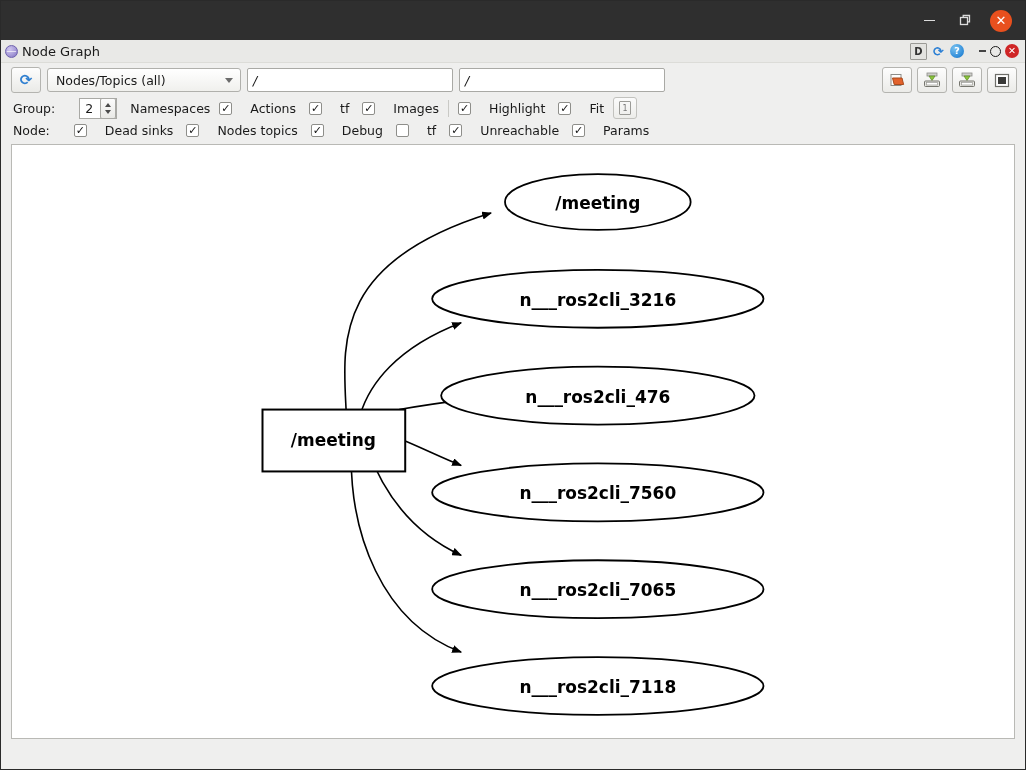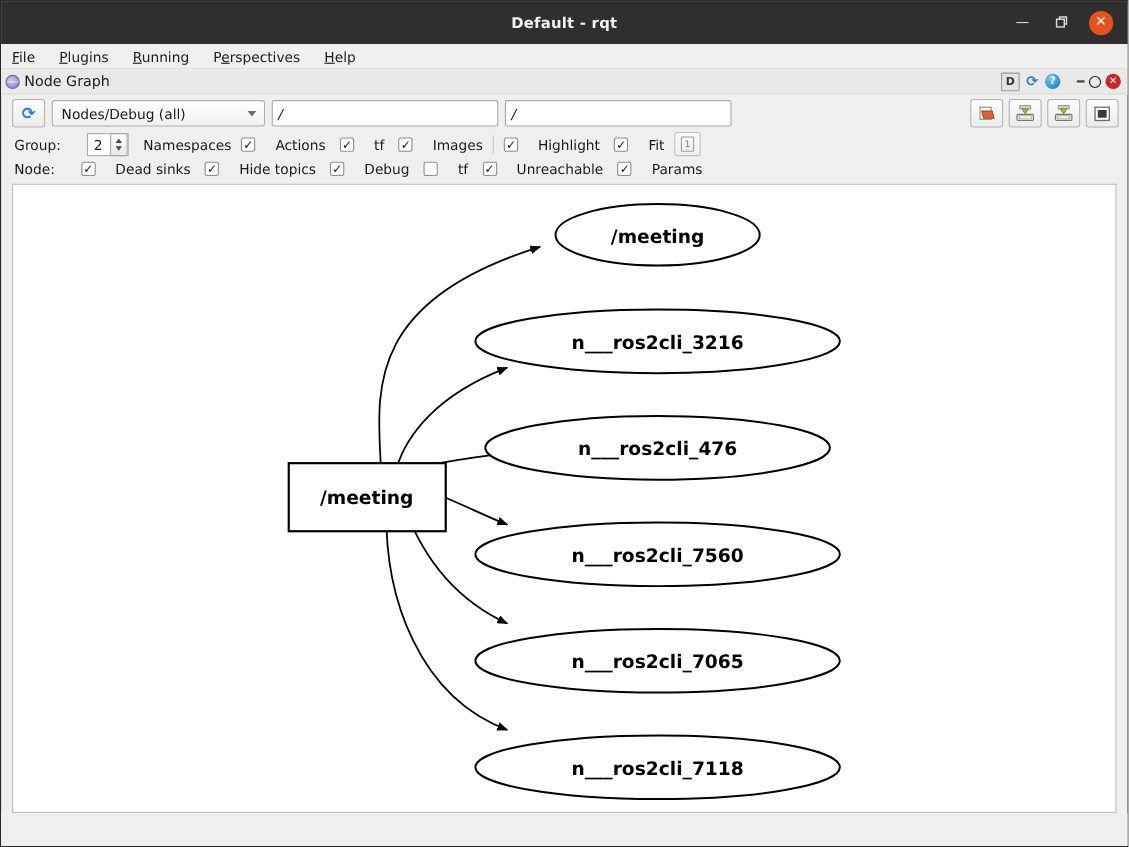--- a/index.html
+++ b/index.html
@@ -120,40 +120,32 @@
   .node-label{font-family:"DejaVu Sans","Liberation Sans",sans-serif;
      font-size:17px;font-weight:bold;fill:#000;text-anchor:middle;}
   .statusbar{height:30px;flex:0 0 auto;background:#efefee;}
 </style>
 </head>
 <body>
 
 <div class="window">
 
   <div class="titlebar">
-    <div class="title-text">Default - rqt</div>
     <div class="win-btns">
       <div class="wb wb-min"></div>
       <div class="wb wb-max">
         <svg width="13" height="13" viewBox="0 0 13 13">
           <rect x="1.5" y="3.5" width="7" height="7" fill="none" stroke="#dcdcdc" stroke-width="1.3"></rect>
           <path d="M4.2 3.2 V1.5 H10.5 V7.8 H8.9" fill="none" stroke="#dcdcdc" stroke-width="1.3"></path>
         </svg>
       </div>
       <div class="wb wb-close">✕</div>
     </div>
   </div>
 
-  <div class="menubar">
-    <div class="menuitem"><u>F</u><span>ile</span></div>
-    <div class="menuitem"><u>P</u><span>lugins</span></div>
-    <div class="menuitem"><u>R</u><span>unning</span></div>
-    <div class="menuitem">P<u>e</u><span>rspectives</span></div>
-    <div class="menuitem"><u>H</u><span>elp</span></div>
-  </div>
 
   <div class="plugin-header">
     <div class="plug-title">
       <span class="globe-icon"></span>
       <span>Node Graph</span>
     </div>
     <div class="ph-right">
       <span class="ph-btn ph-dock">D</span>
       <span class="ph-btn ph-reload">⟳</span>
       <span class="ph-help">?</span>
@@ -162,21 +154,21 @@
       <span class="ph-float"></span>
       <span class="ph-close">✕</span>
     </div>
   </div>
 
   <div class="toolbar">
     <div class="tb-btn">
       <span class="refresh-glyph">⟳</span>
     </div>
     <div class="combo">
-      <span class="combo-label">Nodes/Debug (all)</span>
+      <span class="combo-label">Nodes/Topics (all)</span>
       <span class="combo-arrow"></span>
     </div>
     <div class="tinput tinput-1">
       <span>/</span>
     </div>
     <div class="tinput tinput-2">
       <span>/</span>
     </div>
 
     <div class="tb-right">
@@ -254,21 +246,21 @@
 
   <div class="optrow">
     <span class="lbl">Node:</span>
     <span class="opt">
       <span class="cb on"></span>
       <span>Dead sinks</span>
     </span>
     <span class="gap-md"></span>
     <span class="opt">
       <span class="cb on"></span>
-      <span>Hide topics</span>
+      <span>Nodes topics</span>
     </span>
     <span class="gap-md"></span>
     <span class="opt">
       <span class="cb on"></span>
       <span>Debug</span>
     </span>
     <span class="gap-md"></span>
     <span class="opt">
       <span class="cb"></span>
       <span>tf</span>

